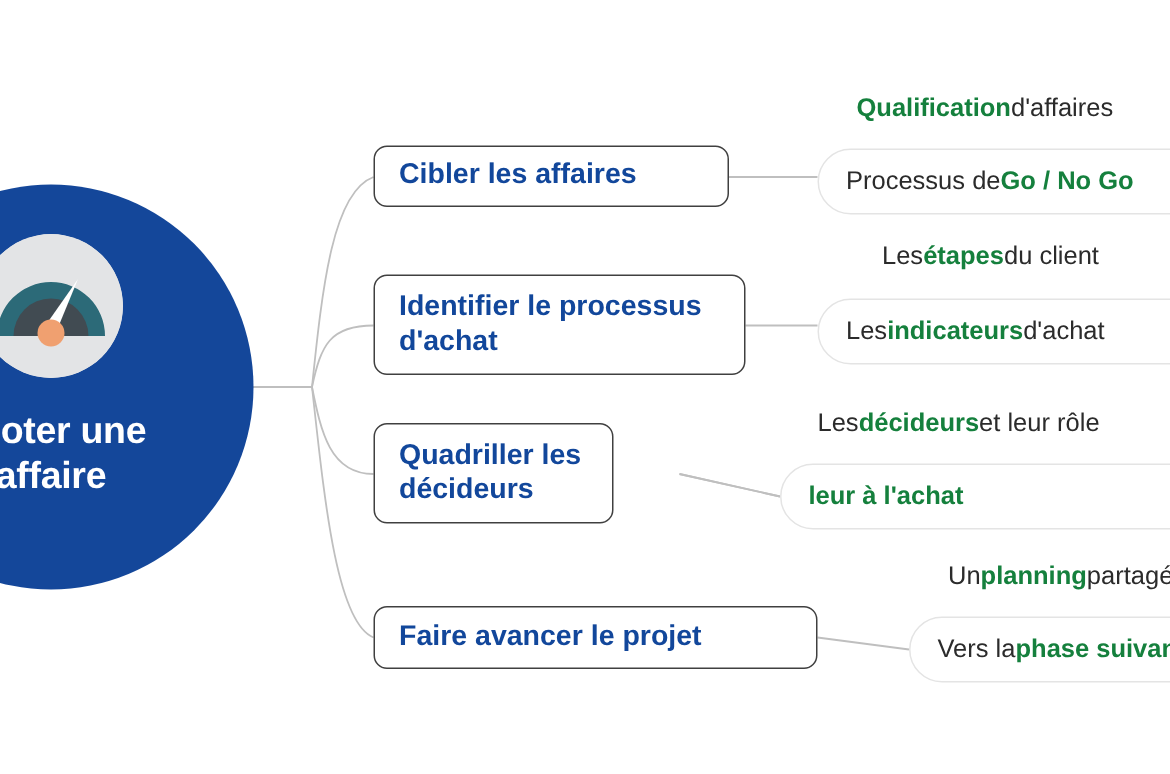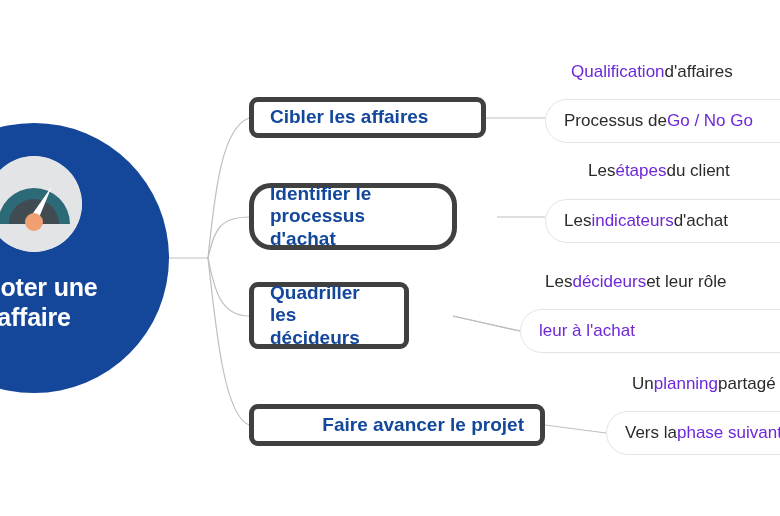--- a/index.html
+++ b/index.html
@@ -70,36 +70,36 @@
     height: 516px;
     z-index: 1;
     pointer-events: none;
   }
 
   
   .branch-box {
     position: absolute;
     box-sizing: border-box;
     background: #ffffff;
-    border: 5px solid #404040;
+    border: 1px solid #404040;
     border-radius: 9px;
     color: #12479B;
     font-weight: bold;
     font-size: 19px;
     line-height: 1.18;
     display: flex;
     align-items: center;
     padding: 0 16px;
     z-index: 2;
   }
 
   .branch-1 { left: 249px; top:  97px; width: 237px; height: 41px; }
-  .branch-2 { left: 249px; top: 183px; width: 208px; height: 67px; border-radius: 22px; }
+  .branch-2 { left: 249px; top: 183px; width: 248px; height: 67px; }
   .branch-3 { left: 249px; top: 282px; width: 160px; height: 67px; }
-  .branch-4 { left: 249px; top: 404px; width: 296px; height: 42px; justify-content: flex-end; }
+  .branch-4 { left: 249px; top: 404px; width: 296px; height: 42px; }
 
   
   .leaf {
     position: absolute;
     box-sizing: border-box;
     font-size: 17px;
     color: #2b2b2b;
     line-height: 1.2;
     white-space: nowrap;
     z-index: 2;
@@ -111,21 +111,21 @@
     border: none;
     padding: 0;
   }
   .leaf.pill {
     background: #ffffff;
     border: 1px solid #e4e4e4;
     border-radius: 24px;
     padding: 0 18px;
     height: 44px;
   }
-  .leaf b { font-weight: normal; color: #6d28d9; }
+  .leaf b { font-weight: bold; color: #15803d; }
 
   
   .leaf-1a { left: 571px; top:  62px; }
   .leaf-1b { left: 545px; top:  99px; width: 280px; }
   
   .leaf-2a { left: 588px; top: 161px; }
   .leaf-2b { left: 545px; top: 199px; width: 280px; }
   
   .leaf-3a { left: 545px; top: 272px; }
   .leaf-3b { left: 520px; top: 309px; width: 300px; }

